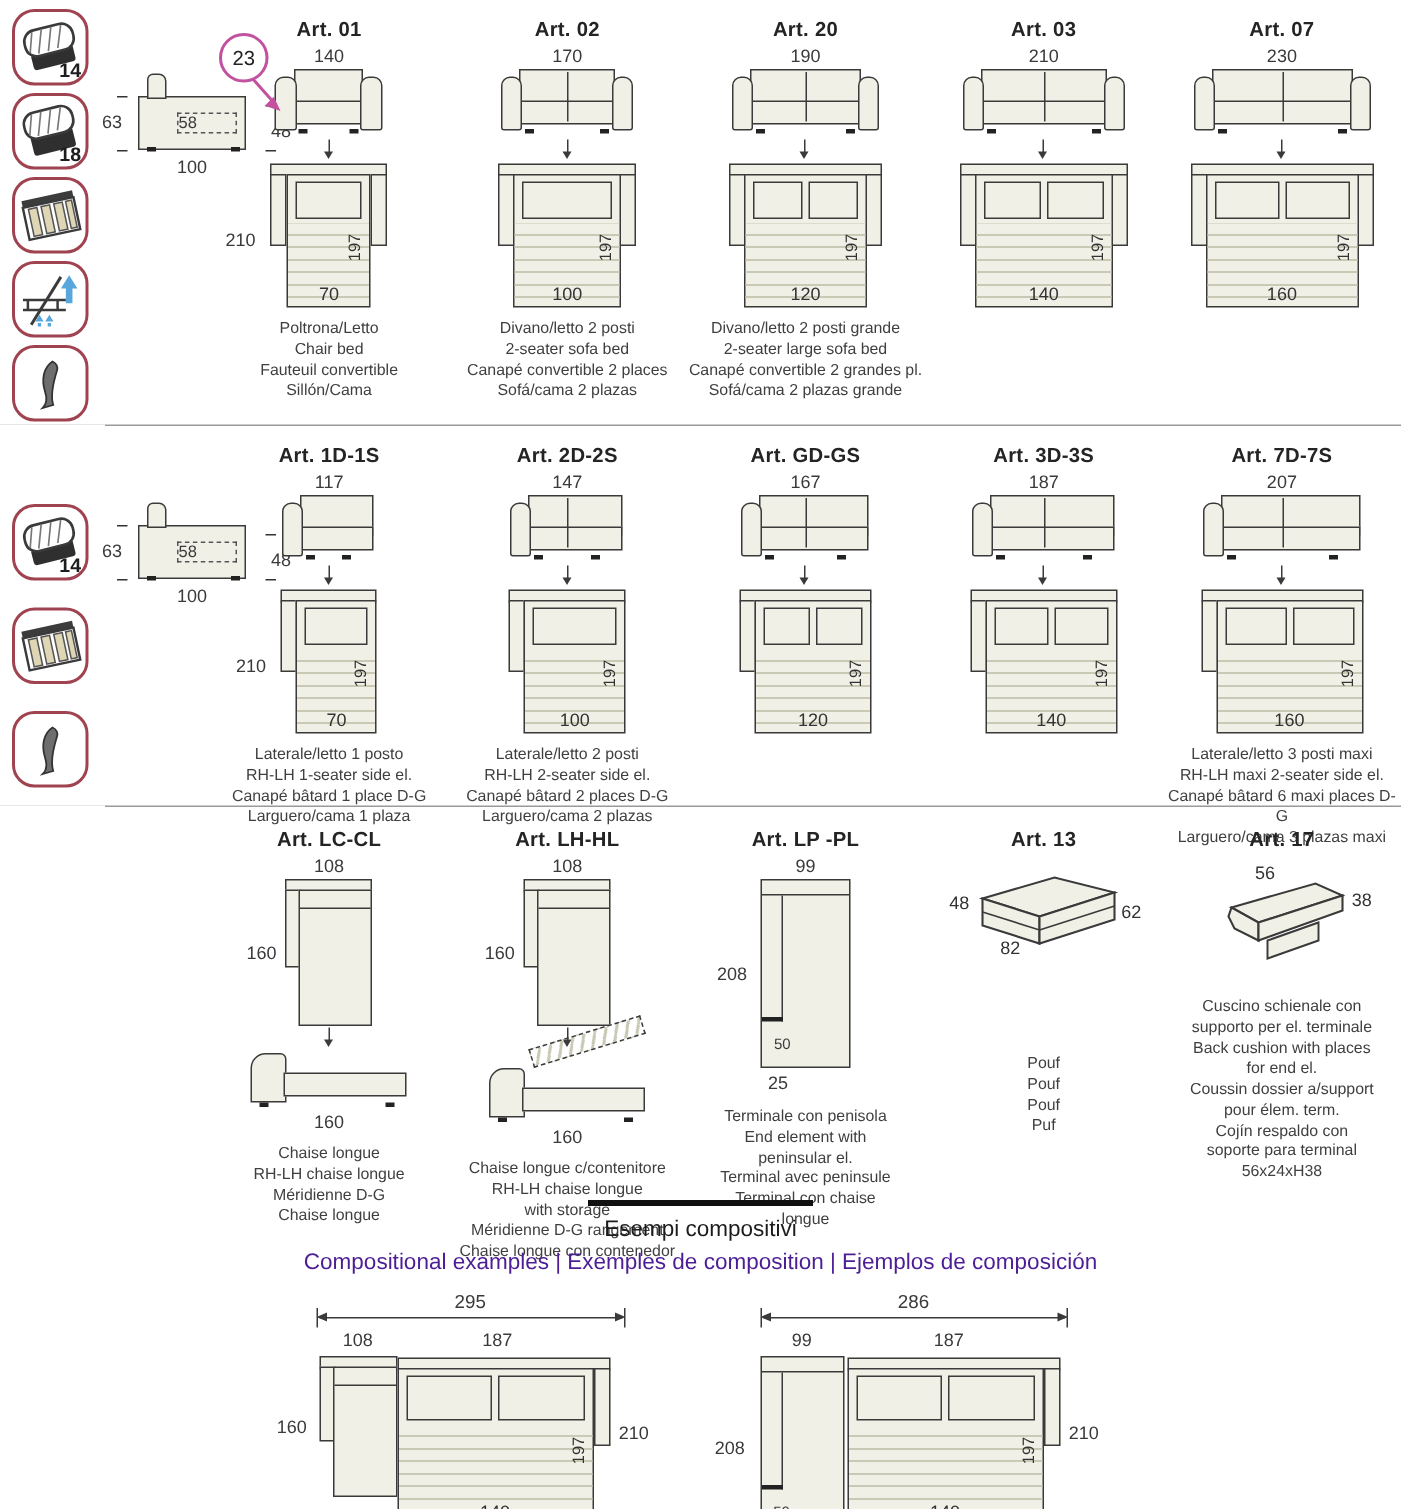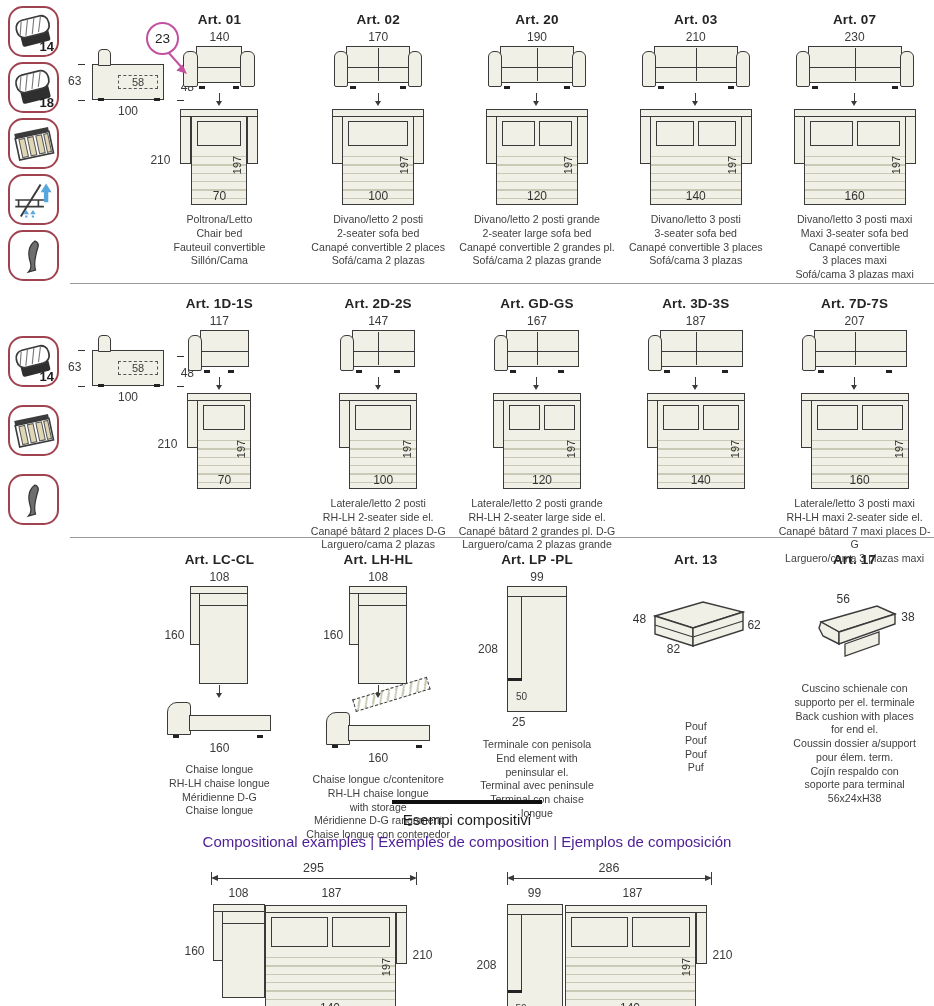--- a/index.html
+++ b/index.html
@@ -72,39 +72,39 @@
   .dimb{font-size:12px;margin-top:3px}
 
   .lptop{position:relative;width:60px;height:126px;margin-top:2px;border:1.5px solid var(--ink);background:var(--fill)}
   .lp-bar{position:absolute;left:0;right:0;top:0;height:10px;border-bottom:1.3px solid var(--ink)}
   .lp-v{position:absolute;left:13px;top:10px;bottom:30px;border-left:1.3px solid var(--ink)}
   .lp-step{position:absolute;left:0;bottom:30px;width:14px;border-top:3px solid #222}
   .lp-208{position:absolute;left:-30px;top:55px;font-size:12px}
   .lp-50{position:absolute;left:8px;bottom:9px;font-size:10px}
   .lp-25{position:absolute;left:4px;bottom:-18px;font-size:12px}
 
-  .fig3d{position:relative;margin-top:27px}
+  .fig3d{position:relative;margin-top:10px}
   .lbl{position:absolute;font-size:12px;color:#333}
 
   
   .icons{position:absolute;left:8px;display:flex;flex-direction:column}
   #s1 .icons{top:6px;gap:5px}
   #s2 .icons{top:52px;gap:18px}
   .icon{position:relative;width:51px;height:51px;border:2.5px solid var(--red);border-radius:15px;background:#fff;
         display:flex;align-items:center;justify-content:center}
   .icon .num{position:absolute;right:3px;bottom:1px;font-weight:700;font-size:13px;color:#1d1d1d}
 
   
   .profile{position:absolute;width:124px;height:88px}
   #s1 .profile{left:66px;top:42px}
   #s2 .profile{left:66px;top:44px}
   .pv-body{position:absolute;left:26px;top:22px;width:72px;height:36px;border:1.4px solid var(--ink);background:var(--fill)}
   .pv-back{position:absolute;left:32px;top:7px;width:13px;height:17px;border:1.4px solid var(--ink);border-radius:4px 5px 0 0;background:var(--fill)}
   .pv-58{position:absolute;left:52px;top:33px;width:40px;height:14px;border:1.2px dashed #555;background:var(--fill);
-         font-size:11px;text-align:center;line-height:13px}
+         font-size:11px;line-height:13px}
   .pv-63{position:absolute;left:2px;top:32px;font-size:12px}
   .pv-48{position:absolute;right:-4px;top:38px;font-size:12px}
   .pv-100{position:absolute;left:26px;top:62px;width:72px;text-align:center;font-size:12px}
   .tick{position:absolute;width:7px;border-top:1.6px solid #333}
   .pv-f{position:absolute;bottom:29px;width:6px;height:3px;background:#222}
 
   
   .callout{position:absolute;left:146px;top:22px;width:33px;height:33px;border:2px solid var(--mag);border-radius:50%;
            background:#fff;display:flex;align-items:center;justify-content:center;font-size:13.5px;color:#222;z-index:6}
   .callout-arrow{position:absolute;left:162px;top:50px;z-index:5}
@@ -332,26 +332,20 @@
         <div class="b-mat">
           <div class="b-pill">
               <div class="pillow"></div>
               <div class="pillow"></div>
             </div>
             <div class="b-str"></div>
           <span class="b-197">197</span>
           <span class="b-w">140</span>
         </div>
       </div>
-      <div class="desc">
-        <div>Divano/letto 3 posti</div>
-          <div>3-seater sofa bed</div>
-        <div>Canapé convertible 3 places</div>
-          <div>Sofá/cama 3 plazas</div>
-      </div>
     </div>
 
     <div class="col">
       <div class="art">Art. 07</div>
       <div class="dimt">230</div>
       <div class="sofa" style="width:118px">
         <div class="sf-back"></div>
           <div class="sf-seat"></div>
           <div class="sf-div"></div>
         <div class="sf-arm l"></div>
@@ -366,27 +360,20 @@
           <div class="b-arm r"></div>
         <div class="b-mat">
           <div class="b-pill">
               <div class="pillow"></div>
               <div class="pillow"></div>
             </div>
             <div class="b-str"></div>
           <span class="b-197">197</span>
           <span class="b-w">160</span>
         </div>
-      </div>
-      <div class="desc">
-        <div>Divano/letto 3 posti maxi</div>
-          <div>Maxi 3-seater sofa bed</div>
-        <div>Canapé convertible</div>
-          <div>3 places maxi</div>
-        <div>Sofá/cama 3 plazas maxi</div>
       </div>
     </div>
   </div>
 </div>
 
 <div class="section" id="s2">
   <div class="hr-mask"></div>
   <div class="icons">
     <div class="icon">
       <svg width="44" height="44" viewBox="0 0 40 40">
@@ -451,20 +438,26 @@
           <div class="b-arm l"></div>
         <div class="b-mat">
           <div class="b-pill">
               <div class="pillow"></div>
             </div>
             <div class="b-str"></div>
           <span class="b-197">197</span>
           <span class="b-w">70</span>
         </div>
       </div>
+      <div class="desc">
+        <div>Laterale/letto 1 posto</div>
+          <div>RH-LH 1-seater side el.</div>
+        <div>Canapé bâtard 1 place D-G</div>
+          <div>Larguero/cama 1 plaza</div>
+      </div>
     </div>
 
     <div class="col">
       <div class="art">Art. 2D-2S</div>
       <div class="dimt">147</div>
       <div class="sofa no-r" style="width:76px">
         <div class="sf-back"></div>
           <div class="sf-seat"></div>
           <div class="sf-div"></div>
         <div class="sf-arm l"></div>
@@ -510,26 +503,20 @@
         <div class="b-mat">
           <div class="b-pill">
               <div class="pillow"></div>
               <div class="pillow"></div>
             </div>
             <div class="b-str"></div>
           <span class="b-197">197</span>
           <span class="b-w">120</span>
         </div>
       </div>
-      <div class="desc">
-        <div>Laterale/letto 2 posti grande</div>
-          <div>RH-LH 2-seater large side el.</div>
-        <div>Canapé bâtard 2 grandes pl. D-G</div>
-          <div>Larguero/cama 2 plazas grande</div>
-      </div>
     </div>
 
     <div class="col">
       <div class="art">Art. 3D-3S</div>
       <div class="dimt">187</div>
       <div class="sofa no-r" style="width:96px">
         <div class="sf-back"></div>
           <div class="sf-seat"></div>
           <div class="sf-div"></div>
         <div class="sf-arm l"></div>
@@ -573,21 +560,21 @@
               <div class="pillow"></div>
             </div>
             <div class="b-str"></div>
           <span class="b-197">197</span>
           <span class="b-w">160</span>
         </div>
       </div>
       <div class="desc">
         <div>Laterale/letto 3 posti maxi</div>
           <div>RH-LH maxi 2-seater side el.</div>
-        <div>Canapé bâtard 7 maxi places D-G</div>
+        <div>Canapé bâtard 6 maxi places D-G</div>
           <div>Larguero/cama 3 plazas maxi</div>
       </div>
     </div>
   </div>
 </div>
 
 <div class="section" id="s3">
   <div class="hr-mask"></div>
   <div class="cols">
 

